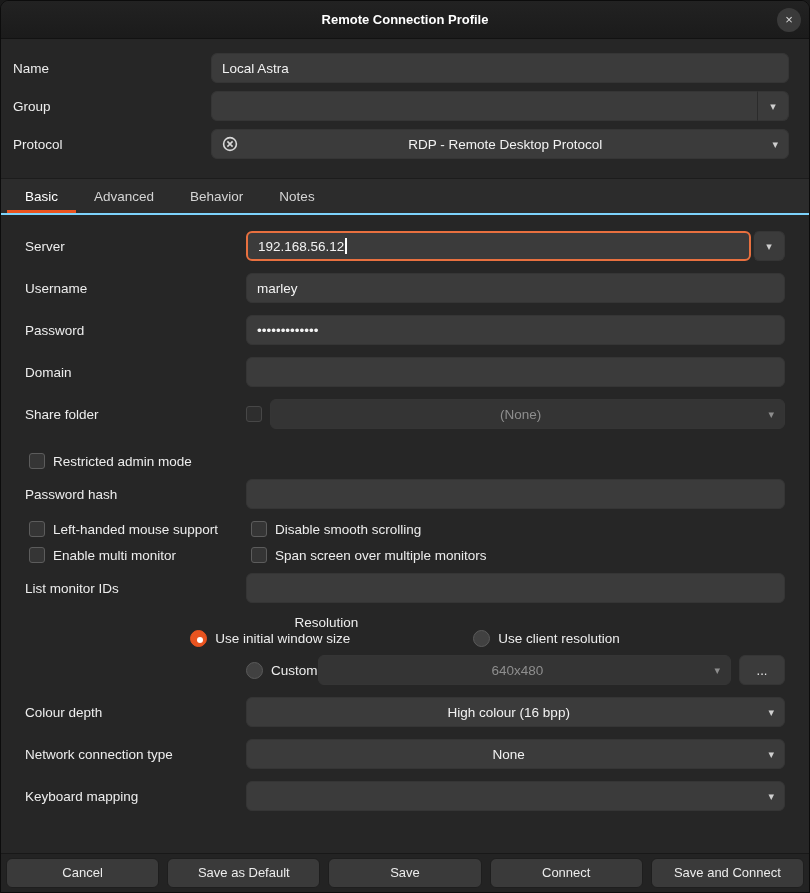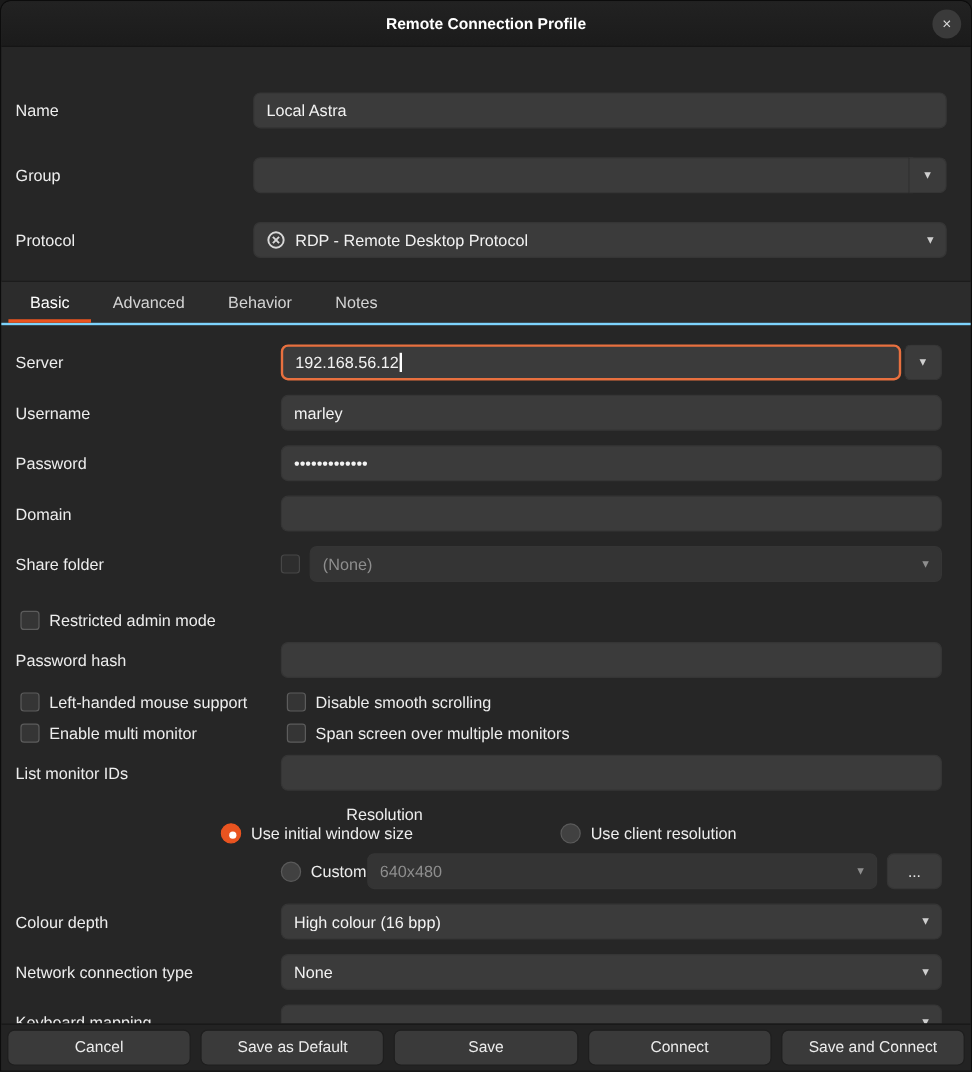--- a/index.html
+++ b/index.html
@@ -23,59 +23,59 @@
     display:flex;align-items:center;justify-content:center;
   }
   .titlebar .title{font-size:13px;font-weight:bold;color:#ffffff;}
   .close-btn{
     position:absolute;right:8px;top:7px;width:24px;height:24px;border-radius:50%;
     background:#3a3a3a;border:none;color:#d9d9d9;font-size:13px;line-height:22px;
     display:flex;align-items:center;justify-content:center;cursor:default;
   }
   
   .top-section{flex:none;padding:14px 20px 0 10px;}
-  .trow{display:flex;align-items:center;margin-bottom:8px;margin-top:24px;}
+  .trow{display:flex;align-items:center;margin-bottom:8px;}
   .trow > .lbl{width:200px;flex:none;font-size:13.5px;color:#ededed;padding-left:2px;}
   .field-area{flex:1;display:flex;align-items:center;min-width:0;}
   .entry{
     height:30px;background:var(--input-bg);border:1px solid #353535;border-radius:6px;
     display:flex;align-items:center;padding:0 10px;font-size:13.5px;color:#f2f2f2;
     flex:1;min-width:0;
   }
   .entry.focused{border:2px solid var(--focus-border);}
   .caret{display:inline-block;width:1.5px;height:16px;background:#fdfdfd;margin-left:1px;}
   .combo-btn{
     width:32px;height:30px;flex:none;background:var(--input-bg);
     border:1px solid #353535;border-left:1px solid #2b2b2b;border-radius:0 6px 6px 0;
     display:flex;align-items:center;justify-content:center;margin-left:-4px;
   }
   .entry.has-combo{border-radius:6px 0 0 6px;}
   .select{
     height:30px;background:var(--input-bg);border:1px solid #353535;border-radius:6px;
     display:flex;align-items:center;padding:0 10px;font-size:13.5px;color:#f2f2f2;
-    flex:1;min-width:0;gap:8px;
+    flex:1;min-width:0;gap:8px;text-align:center;
   }
   .select .txt{flex:1;white-space:nowrap;overflow:hidden;}
   .select.muted .txt{color:#8e8e8e;}
   .select.disabled{background:#343434;}
   .chev{font-size:11px;color:#cfcfcf;flex:none;line-height:1;}
   .proto-icon{flex:none;width:16px;height:16px;display:inline-flex;}
   
   .tabbar{
     flex:none;height:37px;margin-top:11px;background:#2c2c2c;
     border-top:1px solid #1c1c1c;border-bottom:2px solid #7dd3fc;
     display:flex;align-items:stretch;padding-left:6px;
   }
   .tab{
     display:flex;align-items:center;padding:0 18px;font-size:13.5px;color:#d4d4d4;
     background:transparent;border:none;
   }
   .tab.active{color:#ffffff;box-shadow:inset 0 -3px 0 var(--accent);}
   
-  .content{flex:1;padding:16px 24px 0 12px;overflow:hidden;}
+  .content{flex:1;padding:16px 24px 0 24px;overflow:hidden;}
   .row{display:flex;align-items:center;margin-bottom:12px;}
   .row > .lbl{width:221px;flex:none;font-size:13.5px;color:#ededed;}
   .checkbox{
     width:16px;height:16px;flex:none;background:#353535;border:1px solid #5c5c5c;
     border-radius:3px;
   }
   .checkbox.disabled{background:#2e2e2e;border-color:#474747;}
   .chk-item{display:flex;align-items:center;gap:8px;font-size:13.5px;color:#ededed;}
   .chkrow{display:flex;align-items:center;margin-bottom:10px;padding-left:4px;}
   .chkrow .chk-item:first-child{width:222px;flex:none;}

